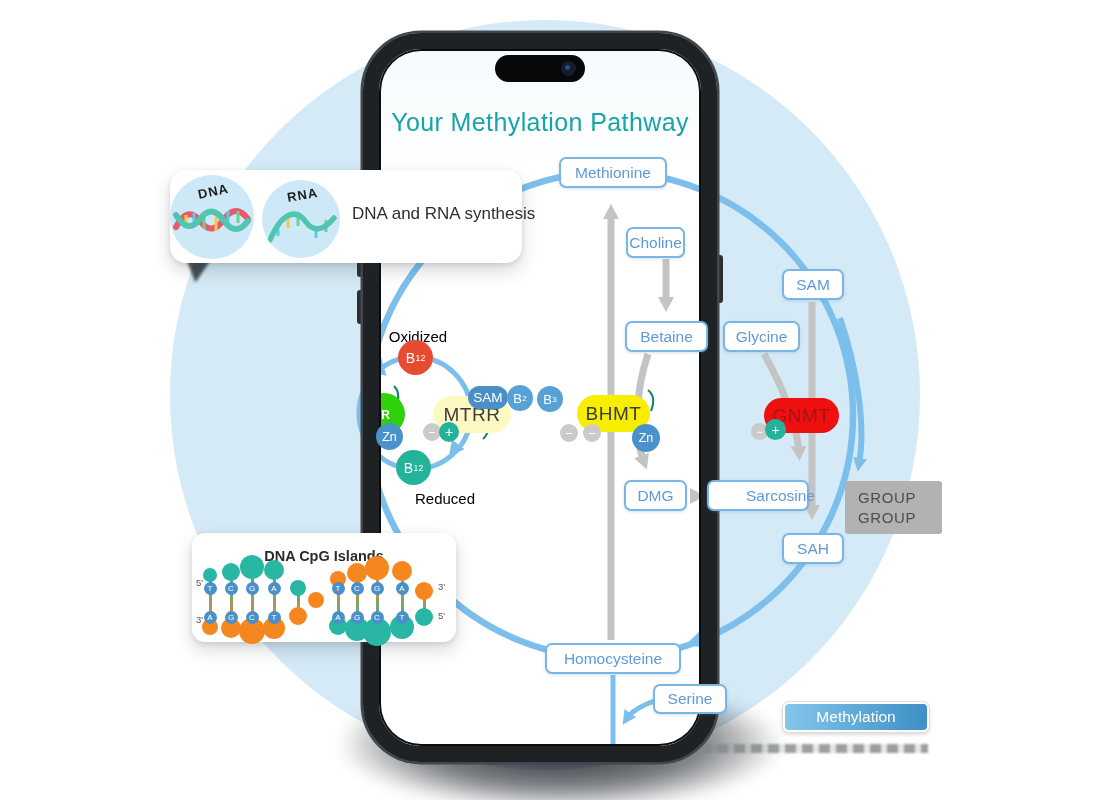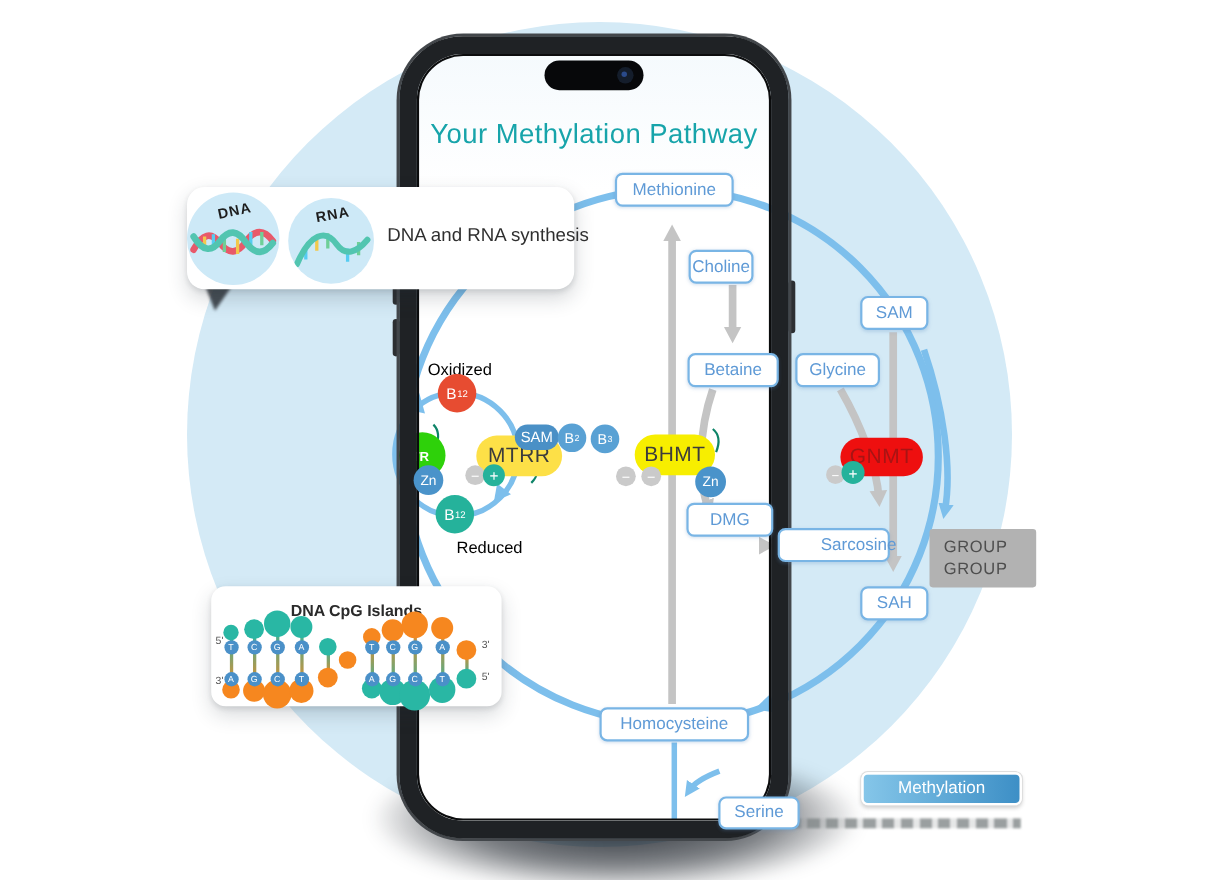--- a/index.html
+++ b/index.html
@@ -136,27 +136,27 @@
   <div class="camera"></div>
   <div class="app-title">Your Methylation Pathway</div>
 
   <div class="top-layer">
 
     <div class="node" style="left:559px;top:157px;width:108px;height:31px;">Methionine</div>
     <div class="node" style="left:626px;top:227px;width:59px;height:31px;">Choline</div>
     <div class="node" style="left:625px;top:321px;width:83px;height:31px;">Betaine</div>
     <div class="node" style="left:782px;top:269px;width:62px;height:31px;">SAM</div>
     <div class="node" style="left:723px;top:321px;width:77px;height:31px;">Glycine</div>
-    <div class="node" style="left:624px;top:457px;width:79px;height:31px;">DMG</div>
+    <div class="node" style="left:624px;top:480px;width:63px;height:31px;">DMG</div>
     <div class="node" style="left:707px;top:480px;width:102px;height:31px;padding-left:45px;">Sarcosine</div>
     <div class="node" style="left:782px;top:533px;width:62px;height:31px;">SAH</div>
     <div class="node" style="left:545px;top:643px;width:136px;height:31px;">Homocysteine</div>
-    <div class="node" style="left:653px;top:684px;width:74px;height:30px;margin-top:40px;">Serine</div>
-
-    <div class="pill" style="left:433px;top:396px;width:78px;height:37px;background:#fde047;color:#3c3c3c;">MTRR</div>
+    <div class="node" style="left:653px;top:684px;width:74px;height:30px;">Serine</div>
+
+    <div class="pill" style="left:433px;top:396px;width:78px;height:37px;background:#fef9c3;color:#3c3c3c;">MTRR</div>
     <div class="pill" style="left:577px;top:395px;width:73px;height:37px;background:#f7ee00;color:#3c3c3c;">BHMT</div>
     <div class="pill" style="left:764px;top:398px;width:75px;height:35px;background:#ee0f0f;color:#a81414;">GNMT</div>
 
     <div class="state-label" style="left:383px;top:328px;width:70px;text-align:center;">Oxidized</div>
     <div class="state-label" style="left:381px;top:490px;width:70px;text-align:center;padding-left:29px;">Reduced</div>
 
     <div class="chip" style="left:398px;top:340px;width:35px;height:35px;background:#e74c31;font-size:14px;">
       <span>B</span>
         <sub>12</sub>
     </div>

